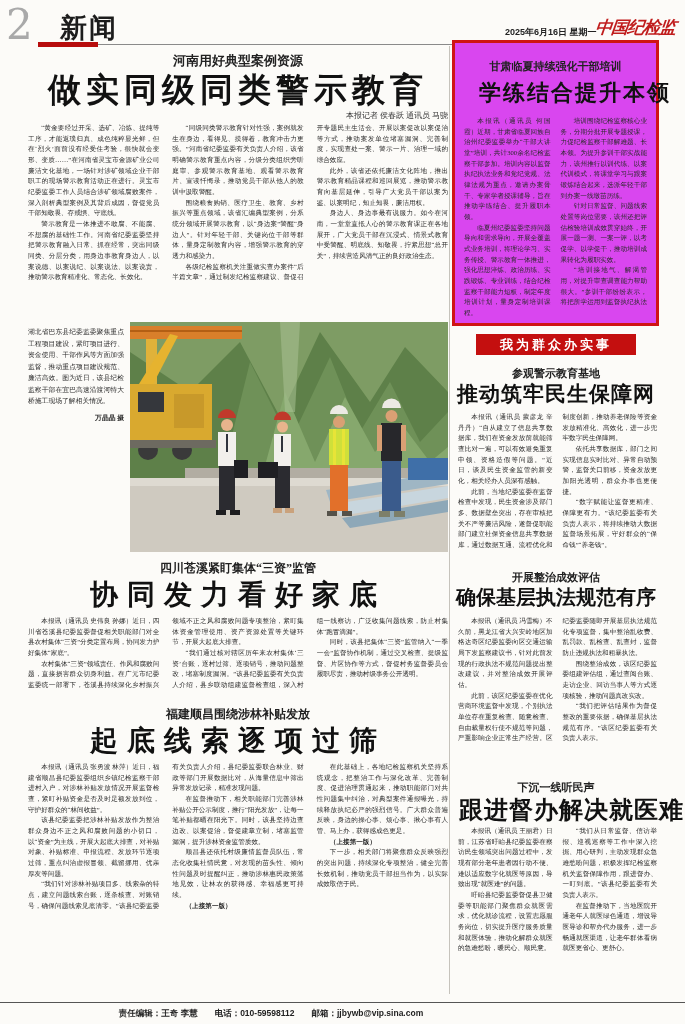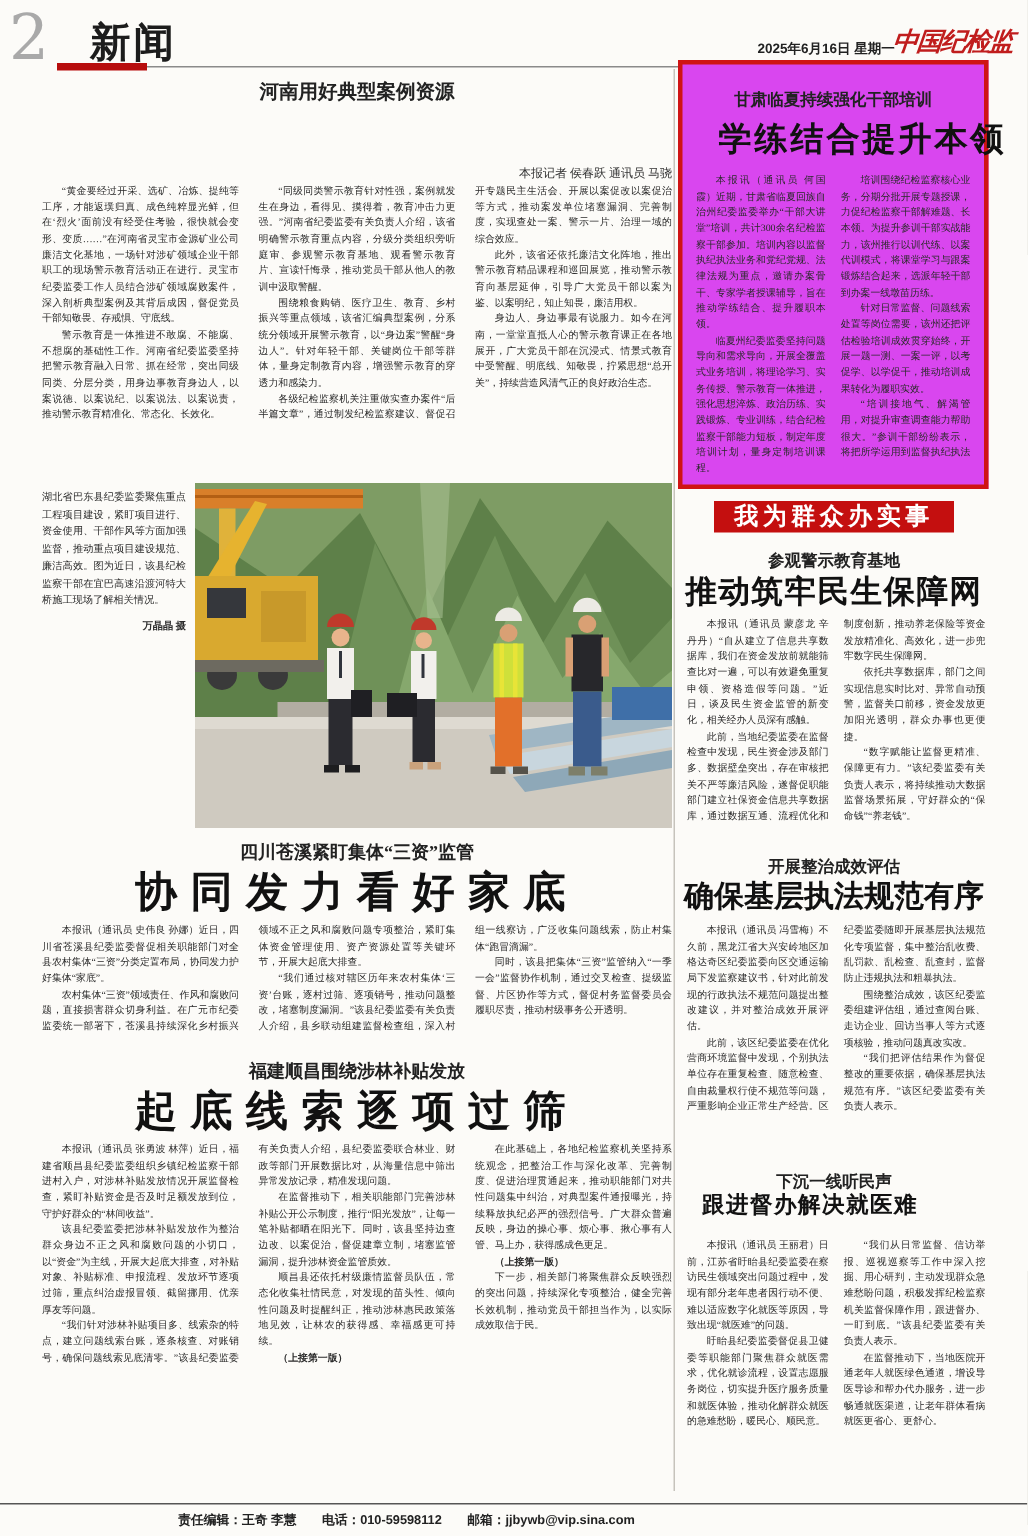--- a/index.html
+++ b/index.html
@@ -23,21 +23,21 @@
   .byline { text-align:right; font-size:8px; color:#333; }
   .bodytext { font-size:6.6px; line-height:1.62; text-align:justify; color:#2a2a2a; overflow:hidden; }
   .bodytext p { text-indent:2em; margin:0; }
   .bodytext p.cont { font-weight:700; }
   .cols3 { column-count:3; column-gap:13px; }
   .cols2 { column-count:2; column-gap:10px; }
   
   .redbox { left:452px; top:40px; width:207px; height:286px; border:3px solid #cf1414; background:#d946ef; }
   
   .banner { left:476px; top:334px; width:160px; height:21px; background:#c40f0f;
-            color:#fff; font-size:16px; font-weight:700; letter-spacing:3px;
+            color:#fff; font-size:13px; font-weight:700; letter-spacing:3px;
             text-align:center; line-height:21px; }
   .col-divider { left:449px; top:46px; width:1px; height:948px; background:#c6c3bc; }
   
   .caption { left:28px; top:326px; width:96px; font-size:6.8px; line-height:1.7; text-align:justify; color:#2a2a2a; }
   .caption .credit { display:block; text-align:right; font-weight:700; margin-top:5px; }
   .photo-frame { left:130px; top:322px; width:318px; height:230px; background:#7d9b63; }
   
   .footer-rule { left:0; top:1002px; width:685px; height:1px; background:#555; }
   .footer-text { left:0; top:1008px; width:542px; text-align:center; font-size:8.5px; font-weight:700; color:#222; font-family:"Liberation Sans", sans-serif; }
 </style>
@@ -48,20 +48,21 @@
 
   <div class="abs pagenum">2</div>
   <div class="abs section-title">新闻</div>
   <div class="abs header-rule"></div>
   <div class="abs header-redbar"></div>
   <div class="abs header-date">2025年6月16日 星期一</div>
   <div class="abs masthead">中国纪检监察报</div>
   <div class="abs col-divider"></div>
 
   <div class="abs kicker" style="left:28px; top:52px; width:420px; font-size:13px;">河南用好典型案例资源</div>
+  <div class="abs headline" style="left:28px; top:68px; width:420px; font-size:33px; letter-spacing:5px;">做实同级同类警示教育</div>
   <div class="abs byline" style="left:28px; top:110px; width:420px;">本报记者 侯春跃 通讯员 马骁</div>
   <div class="abs bodytext cols3" style="left:28px; top:123px; width:420px; height:194px;">
     <p>“黄金要经过开采、选矿、冶炼、提纯等工序，才能返璞归真、成色纯粹显光鲜，但在‘烈火’面前没有经受住考验，很快就会变形、变质……”在河南省灵宝市金源矿业公司廉洁文化基地，一场针对涉矿领域企业干部职工的现场警示教育活动正在进行。灵宝市纪委监委工作人员结合涉矿领域腐败案件，深入剖析典型案例及其背后成因，督促党员干部知敬畏、存戒惧、守底线。</p>
     <p>警示教育是一体推进不敢腐、不能腐、不想腐的基础性工作。河南省纪委监委坚持把警示教育融入日常、抓在经常，突出同级同类、分层分类，用身边事教育身边人，以案说德、以案说纪、以案说法、以案说责，推动警示教育精准化、常态化、长效化。</p>
     <p>“同级同类警示教育针对性强，案例就发生在身边，看得见、摸得着，教育冲击力更强。”河南省纪委监委有关负责人介绍，该省明确警示教育重点内容，分级分类组织旁听庭审、参观警示教育基地、观看警示教育片、宣读忏悔录，推动党员干部从他人的教训中汲取警醒。</p>
     <p>围绕粮食购销、医疗卫生、教育、乡村振兴等重点领域，该省汇编典型案例，分系统分领域开展警示教育，以“身边案”警醒“身边人”。针对年轻干部、关键岗位干部等群体，量身定制教育内容，增强警示教育的穿透力和感染力。</p>
     <p>各级纪检监察机关注重做实查办案件“后半篇文章”，通过制发纪检监察建议、督促召开专题民主生活会、开展以案促改以案促治等方式，推动案发单位堵塞漏洞、完善制度，实现查处一案、警示一片、治理一域的综合效应。</p>
     <p>此外，该省还依托廉洁文化阵地，推出警示教育精品课程和巡回展览，推动警示教育向基层延伸，引导广大党员干部以案为鉴、以案明纪，知止知畏，廉洁用权。</p>
     <p>身边人、身边事最有说服力。如今在河南，一堂堂直抵人心的警示教育课正在各地展开，广大党员干部在沉浸式、情景式教育中受警醒、明底线、知敬畏，拧紧思想“总开关”，持续营造风清气正的良好政治生态。</p>
   </div>
@@ -199,21 +200,21 @@
   <div class="abs kicker" style="left:455px; top:570px; width:202px; font-size:11px;">开展整治成效评估</div>
   <div class="abs headline" style="left:455px; top:584px; width:202px; font-size:20px; letter-spacing:0px;">确保基层执法规范有序</div>
   <div class="abs bodytext cols2" style="left:458px; top:616px; width:199px; height:148px;">
     <p>本报讯（通讯员 冯雪梅）不久前，黑龙江省大兴安岭地区加格达奇区纪委监委向区交通运输局下发监察建议书，针对此前发现的行政执法不规范问题提出整改建议，并对整治成效开展评估。</p>
     <p>此前，该区纪委监委在优化营商环境监督中发现，个别执法单位存在重复检查、随意检查、自由裁量权行使不规范等问题，严重影响企业正常生产经营。区纪委监委随即开展基层执法规范化专项监督，集中整治乱收费、乱罚款、乱检查、乱查封，监督防止违规执法和粗暴执法。</p>
     <p>围绕整治成效，该区纪委监委组建评估组，通过查阅台账、走访企业、回访当事人等方式逐项核验，推动问题真改实改。</p>
     <p>“我们把评估结果作为督促整改的重要依据，确保基层执法规范有序。”该区纪委监委有关负责人表示。</p>
   </div>
 
   <div class="abs kicker" style="left:455px; top:780px; width:202px; font-size:11px;">下沉一线听民声</div>
-  <div class="abs headline" style="left:439px; top:794px; width:202px; font-size:15px; letter-spacing:1px;">跟进督办解决就医难</div>
+  <div class="abs headline" style="left:459px; top:794px; width:202px; font-size:24px; letter-spacing:1px;">跟进督办解决就医难</div>
   <div class="abs bodytext cols2" style="left:458px; top:826px; width:199px; height:168px;">
     <p>本报讯（通讯员 王丽君）日前，江苏省盱眙县纪委监委在察访民生领域突出问题过程中，发现有部分老年患者因行动不便、难以适应数字化就医等原因，导致出现“就医难”的问题。</p>
     <p>盱眙县纪委监委督促县卫健委等职能部门聚焦群众就医需求，优化就诊流程，设置志愿服务岗位，切实提升医疗服务质量和就医体验，推动化解群众就医的急难愁盼，暖民心、顺民意。</p>
     <p>“我们从日常监督、信访举报、巡视巡察等工作中深入挖掘、用心研判，主动发现群众急难愁盼问题，积极发挥纪检监察机关监督保障作用，跟进督办、一盯到底。”该县纪委监委有关负责人表示。</p>
     <p>在监督推动下，当地医院开通老年人就医绿色通道，增设导医导诊和帮办代办服务，进一步畅通就医渠道，让老年群体看病就医更省心、更舒心。</p>
   </div>
 
   <div class="abs footer-rule"></div>
   <div class="abs footer-text">责任编辑：王奇 李慧　　电话：010-59598112　　邮箱：jjbywb@vip.sina.com</div>
 

